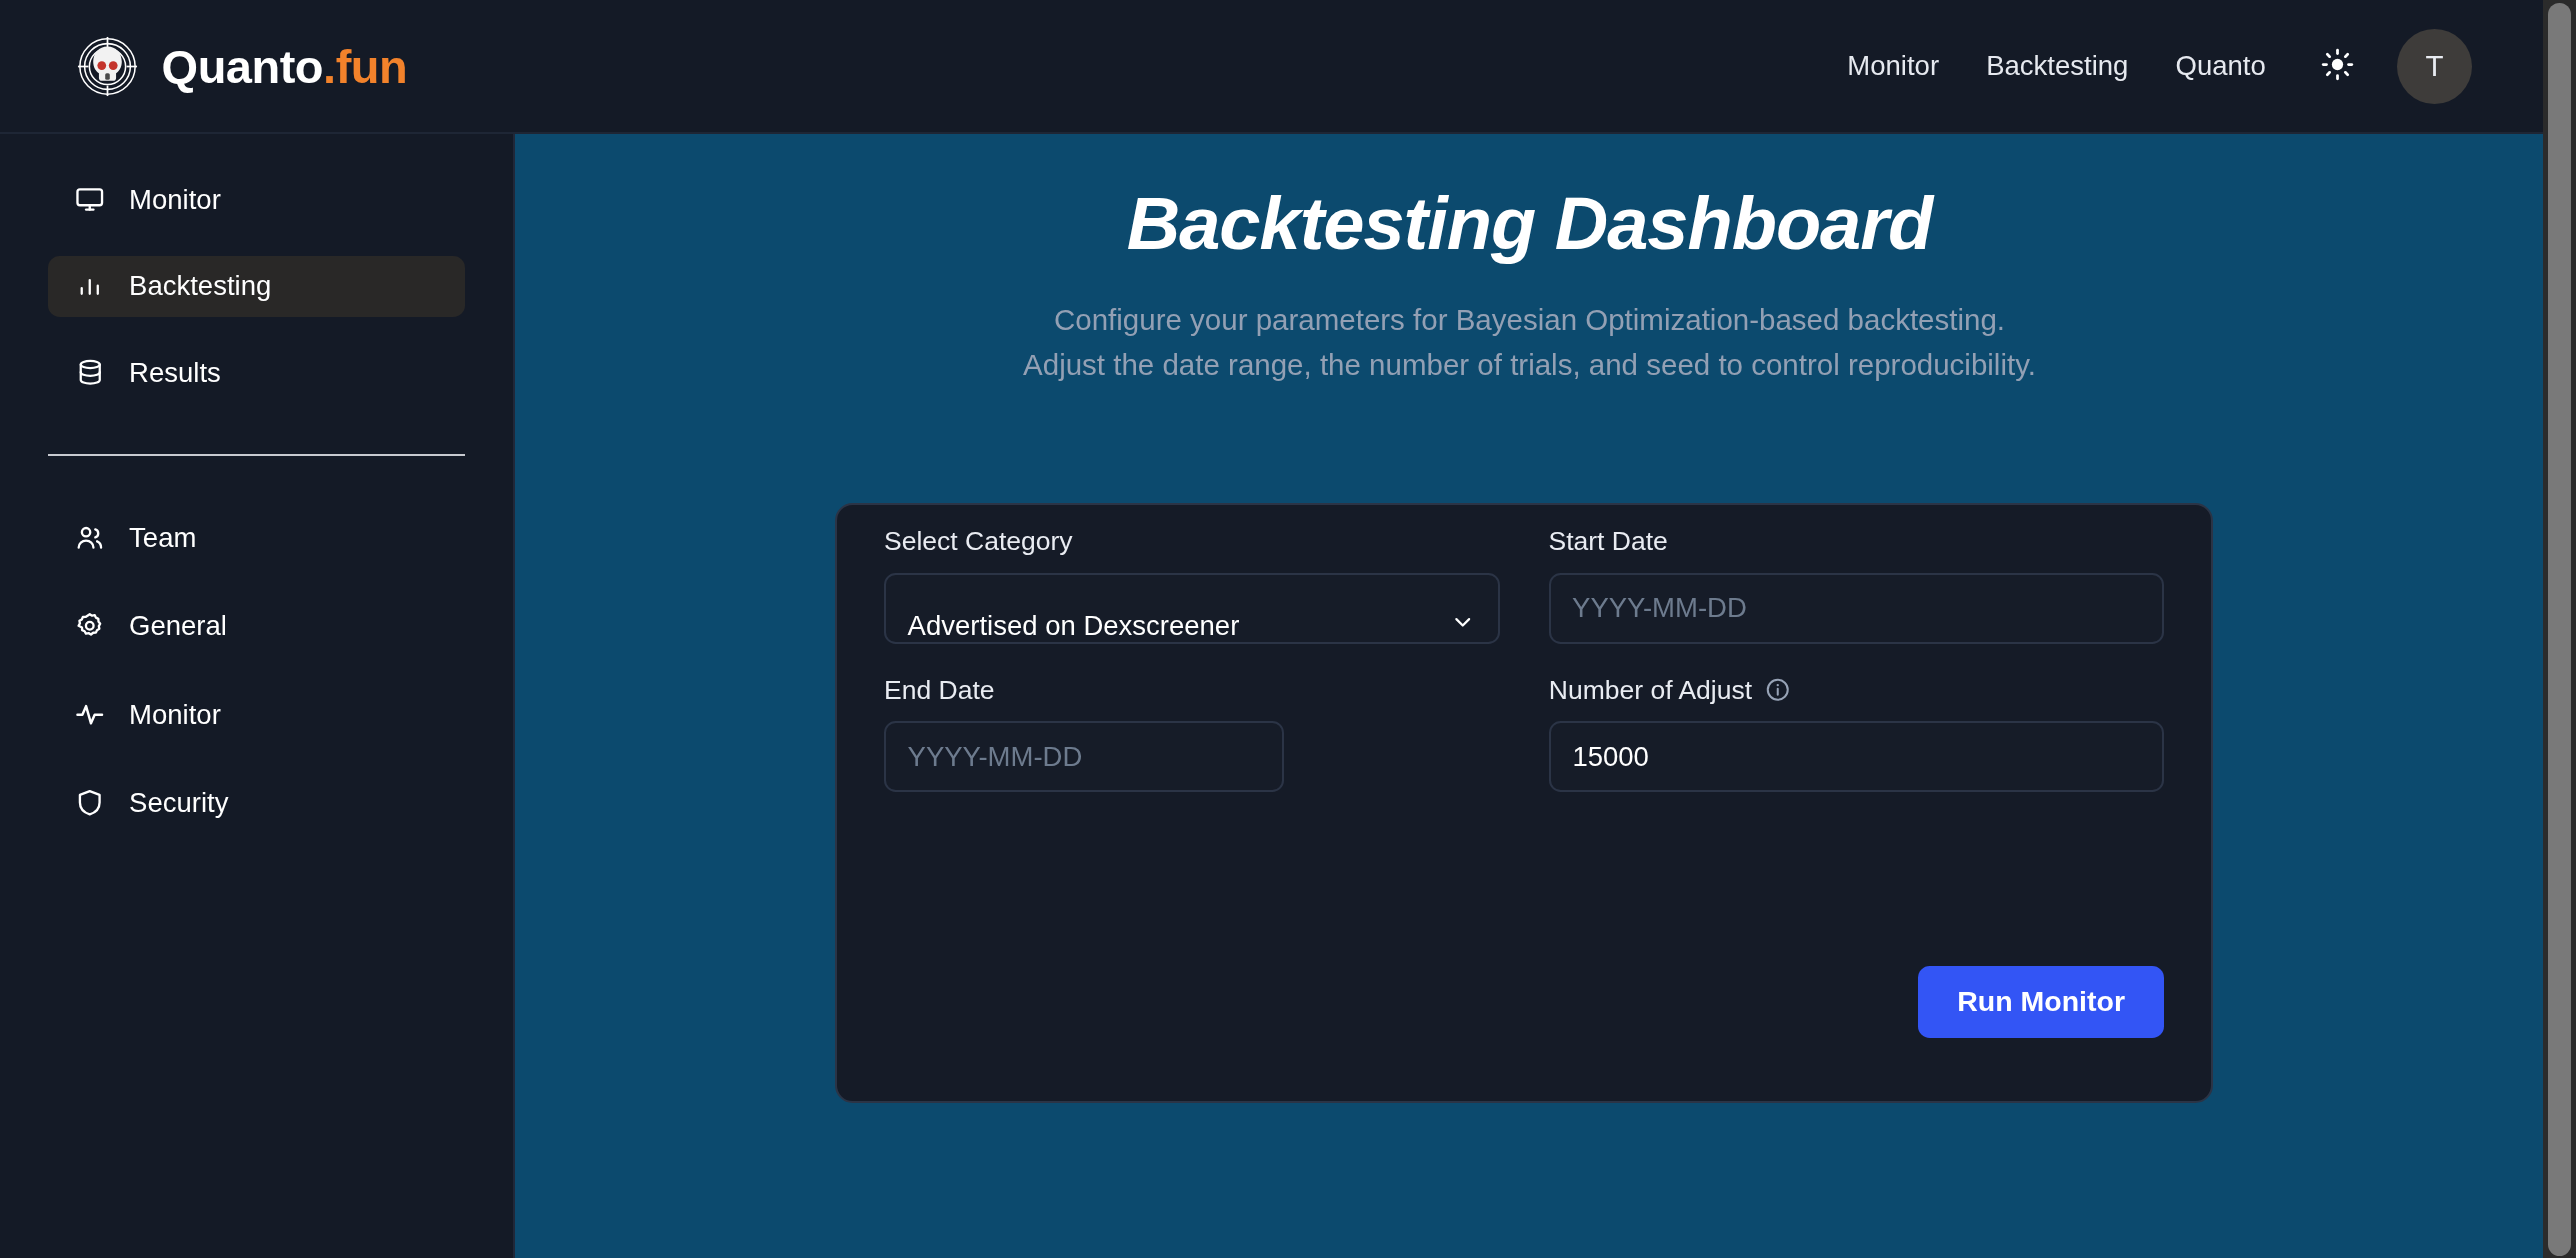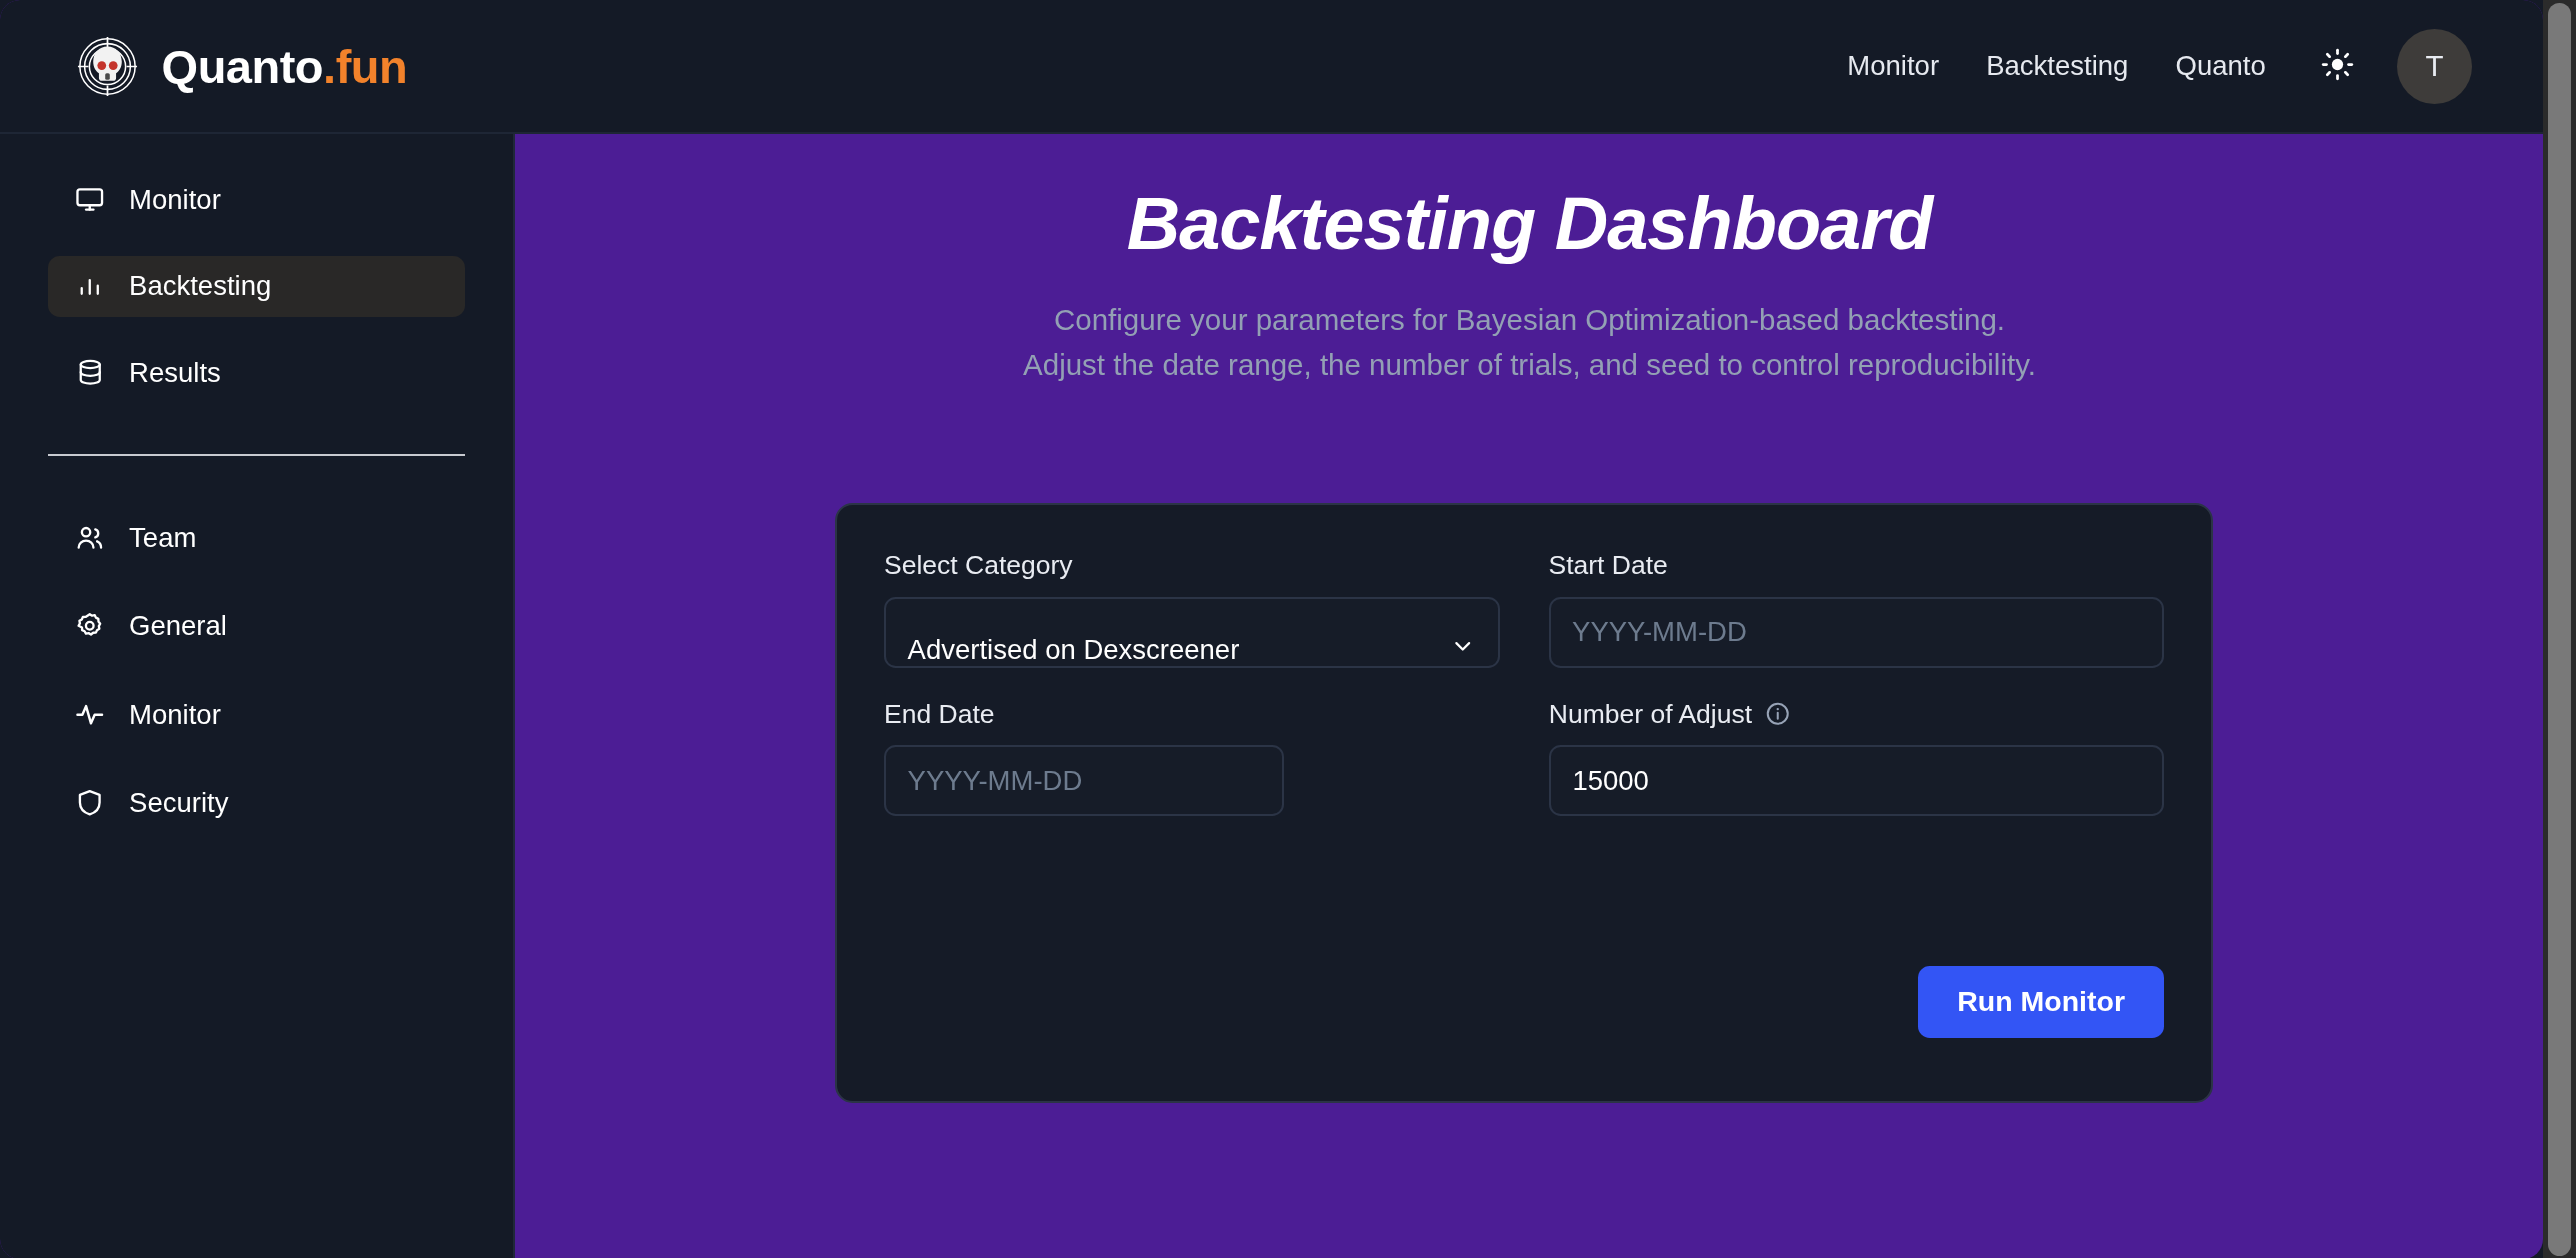--- a/index.html
+++ b/index.html
@@ -18,23 +18,22 @@
     height: 1259px;
     background: #141a26;
   }
 
   
   .viewport {
     position: absolute;
     left: 0; top: 0;
     width: 2543px;
     height: 1259px;
-    background: #4c1d95;
+    background: #0c4a6e;
     overflow: hidden;
-    border-radius: 20px;
   }
 
   
   .header {
     position: absolute;
     left: 0; top: 0;
     width: 2543px;
     height: 134px;
     background: #141a26;
     border-bottom: 2px solid #1e2635;
@@ -170,21 +169,21 @@
 
   .card {
     position: absolute;
     left: 318px;
     top: 369px;
     width: 1378px;
     height: 600px;
     border: 2px solid #2b3446;
     border-radius: 17.7px;
     background: #151b27;
-    padding: 45px 47px;
+    padding: 21px 47px;
   }
 
   .form-row {
     display: flex;
     gap: 49px;
     margin-bottom: 31px;
   }
 
   .field { display: flex; flex-direction: column; }
   .field-w-half { width: 617px; }

